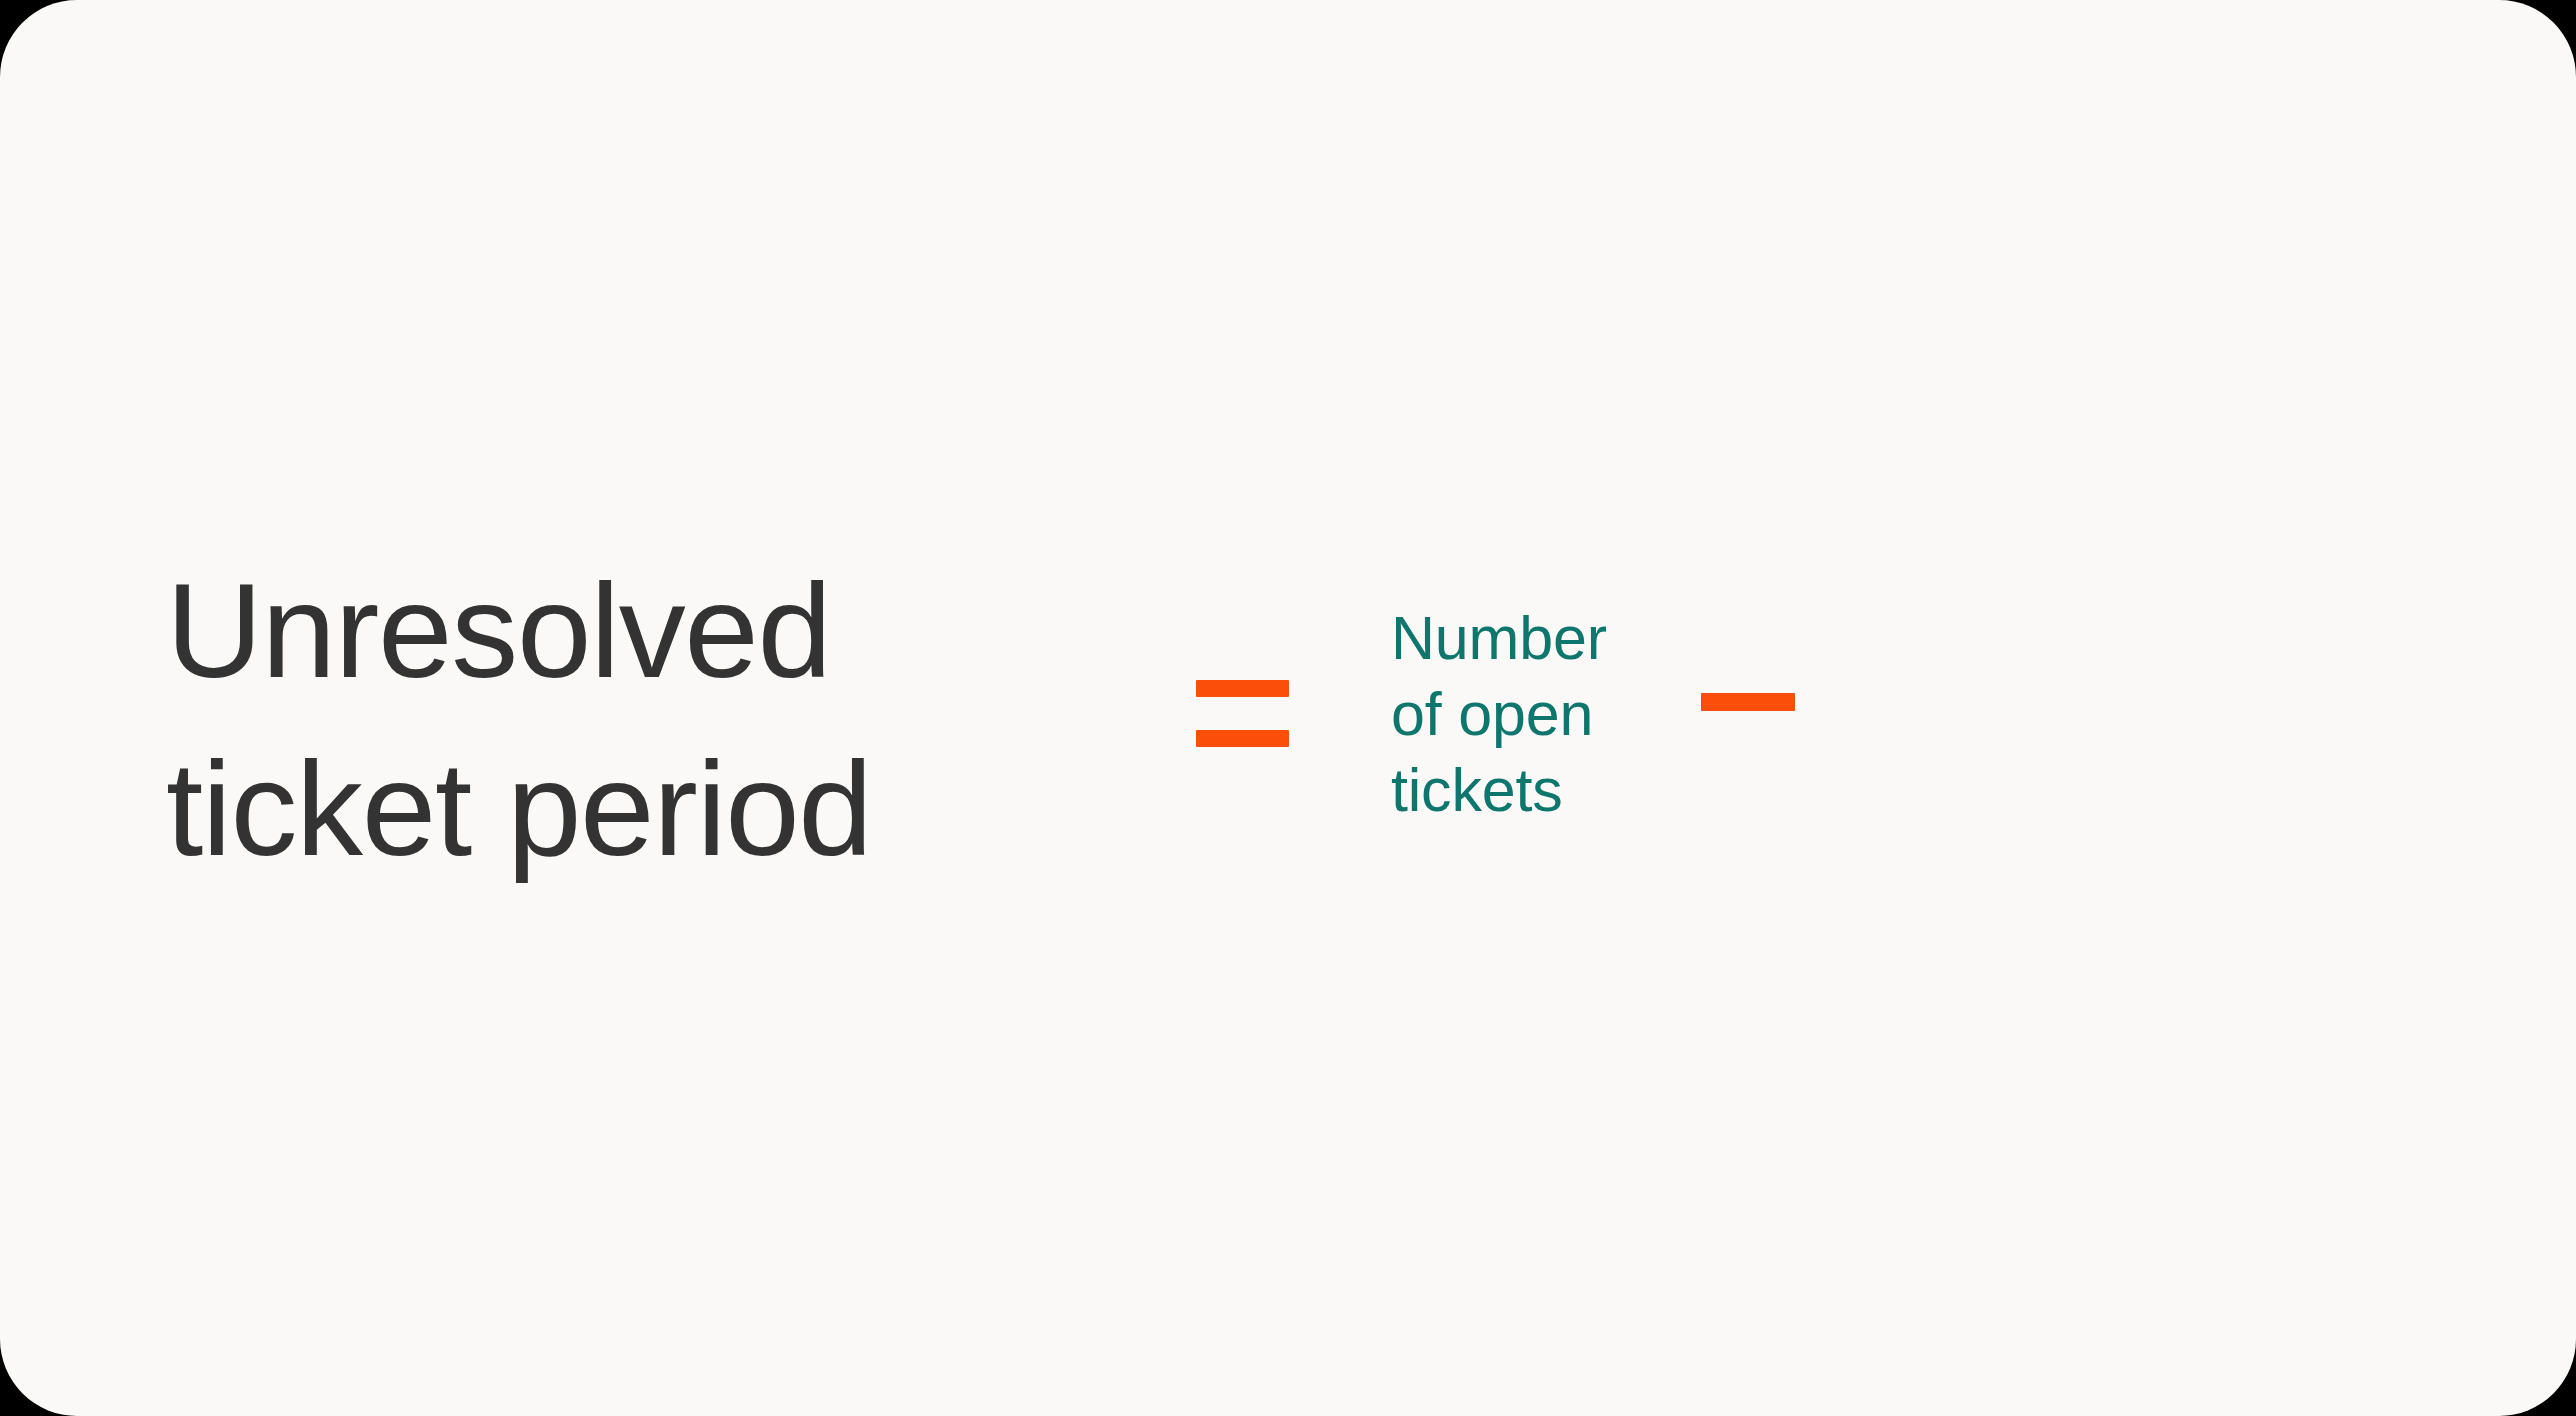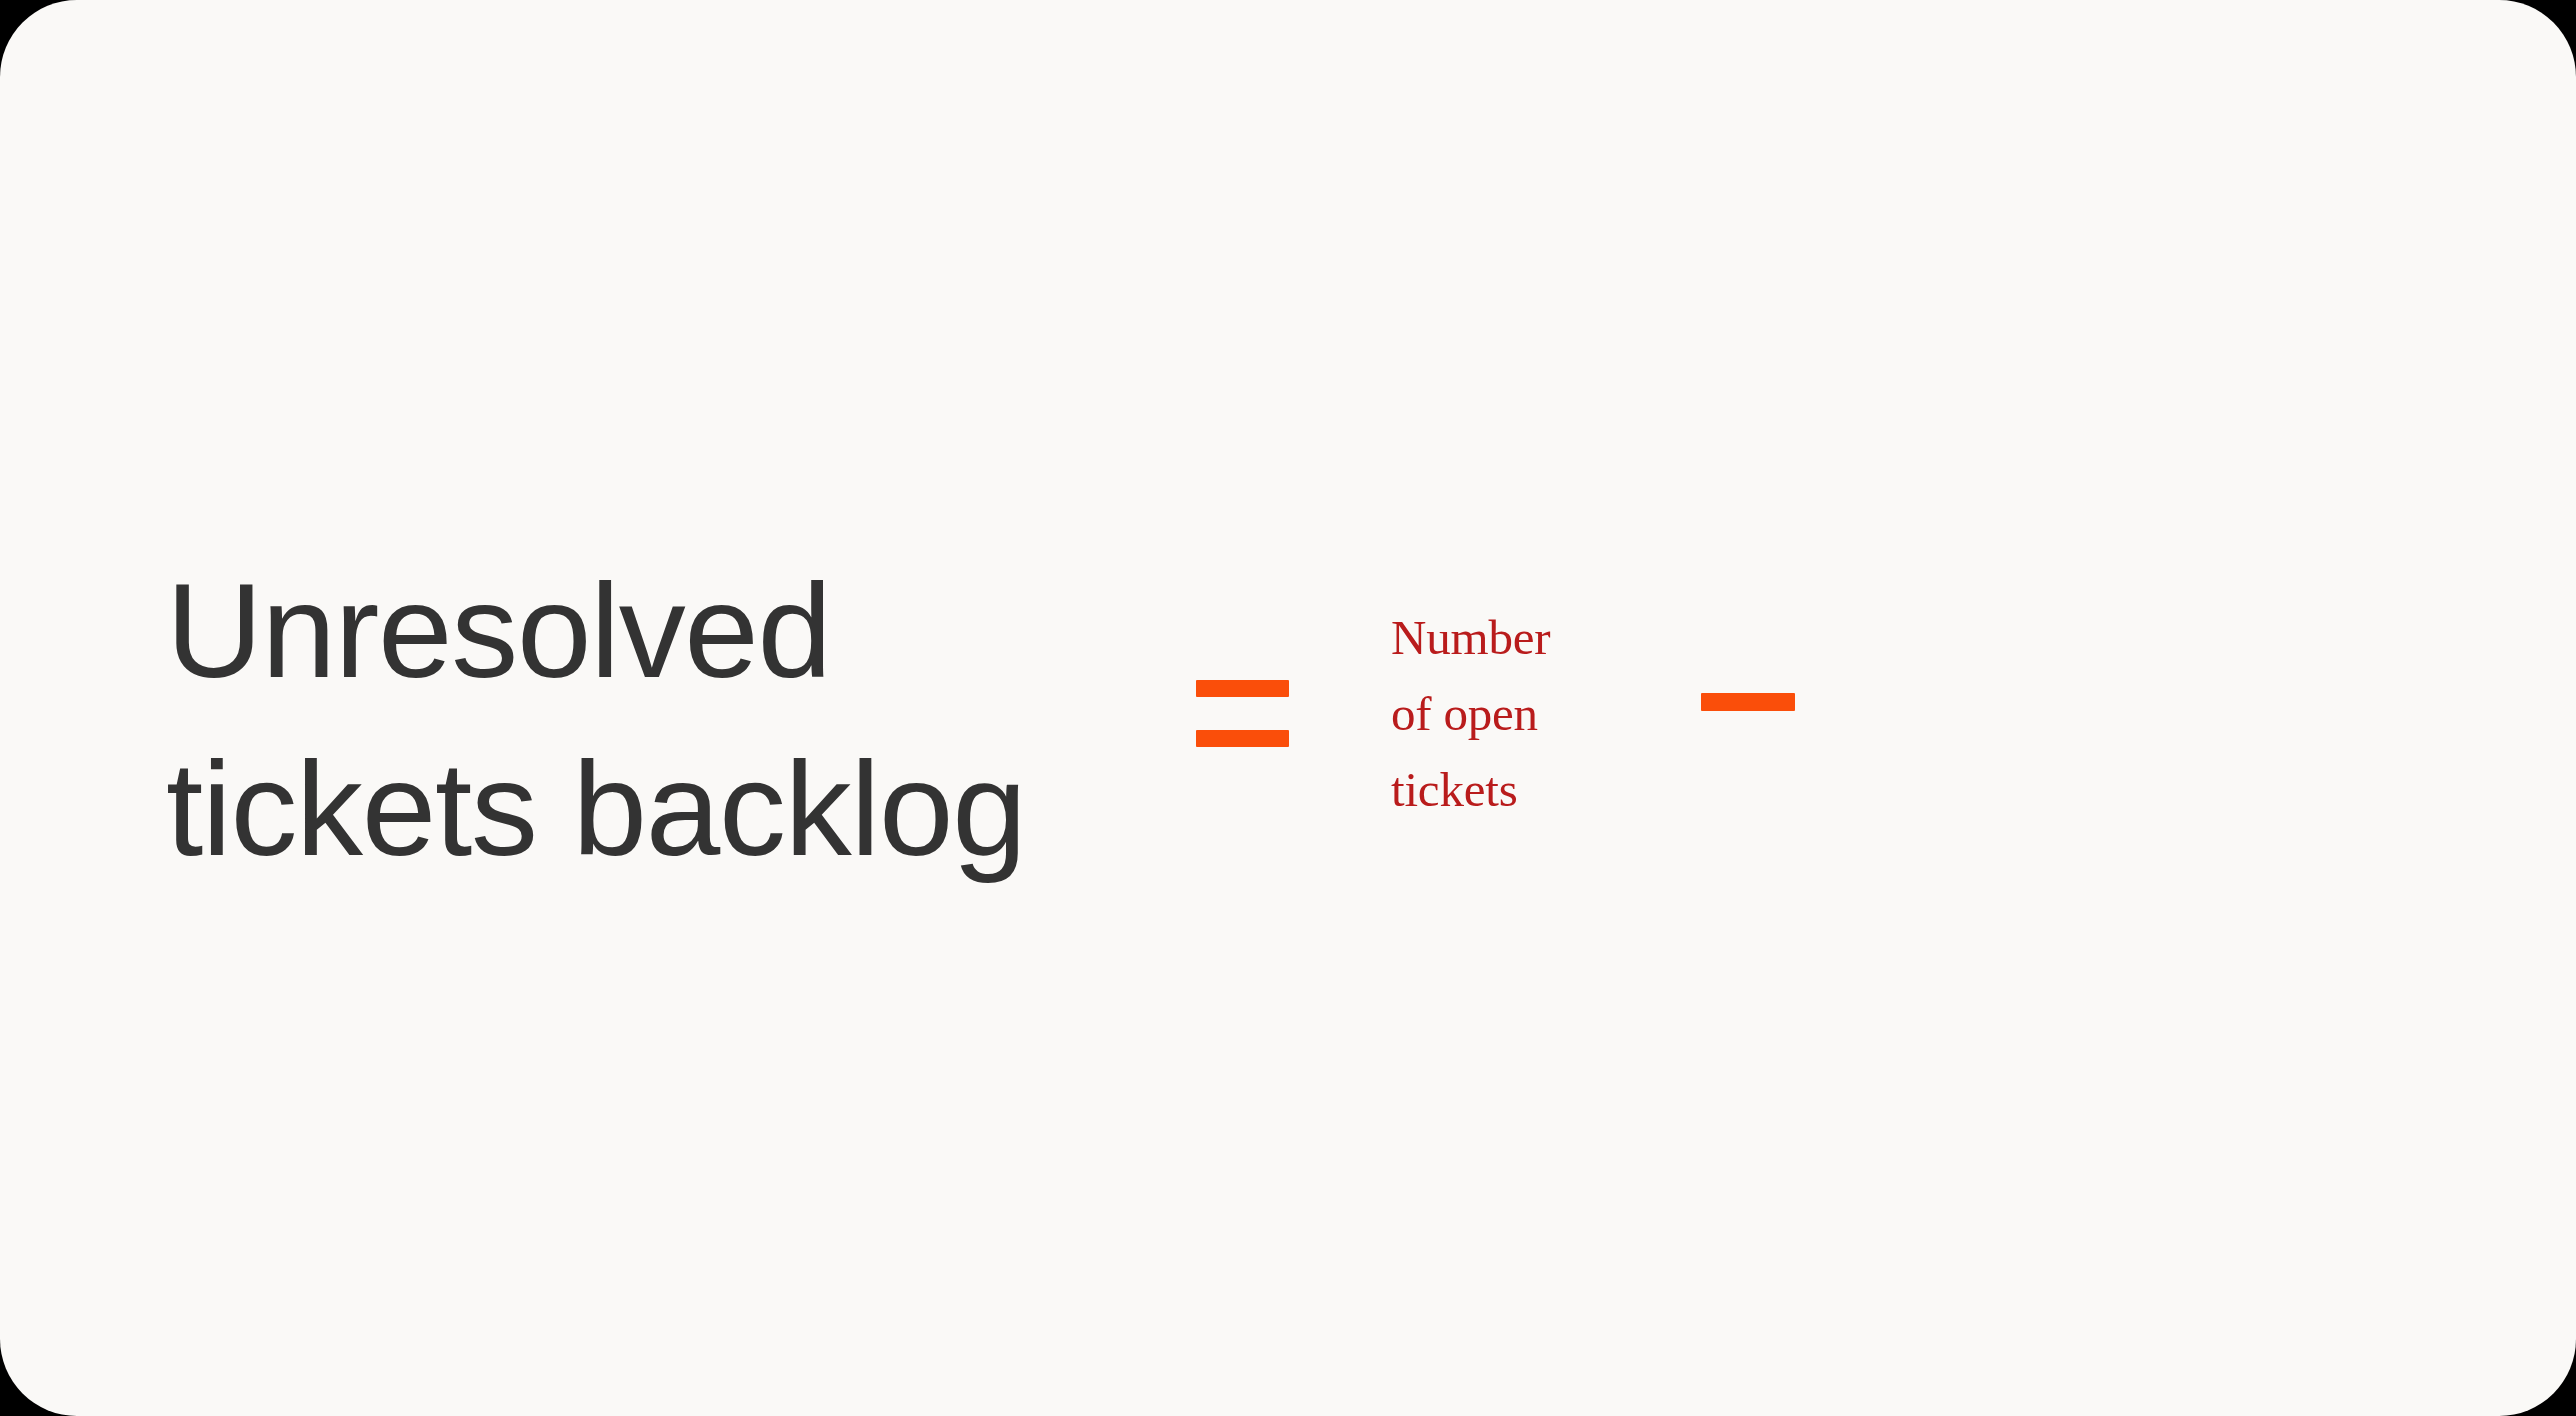--- a/index.html
+++ b/index.html
@@ -85,47 +85,46 @@
     position: absolute;
     left: 0;
     top: 0;
     width: 94px;
     height: 18px;
   }
 
   
   .operand {
     position: absolute;
-    font-size: 49px;
+    font-size: 61px;
     line-height: 76px;
     font-weight: 400;
     letter-spacing: -0.2px;
-    color: #b91c1c;
+    color: #0f766e;
     white-space: pre-line;
-    font-family: Liberation Serif, serif;
   }
   .operand-open {
     left: 1391px;
     top: 600px;
     width: 294px;
   }
   .operand-resolved {
     left: 1907px;
     top: 600px;
     width: 535px;
   }
 </style>
 </head>
 <body>
 
 <div class="card">
   <div class="formula">
 
     <div class="metric-name">Unresolved
-tickets backlog</div>
+ticket period</div>
 
     <div class="op op-equals">
       <span class="op-bar top"></span>
       <span class="op-bar bottom"></span>
     </div>
 
     <div class="operand operand-open">Number
 of open
 tickets</div>
 

